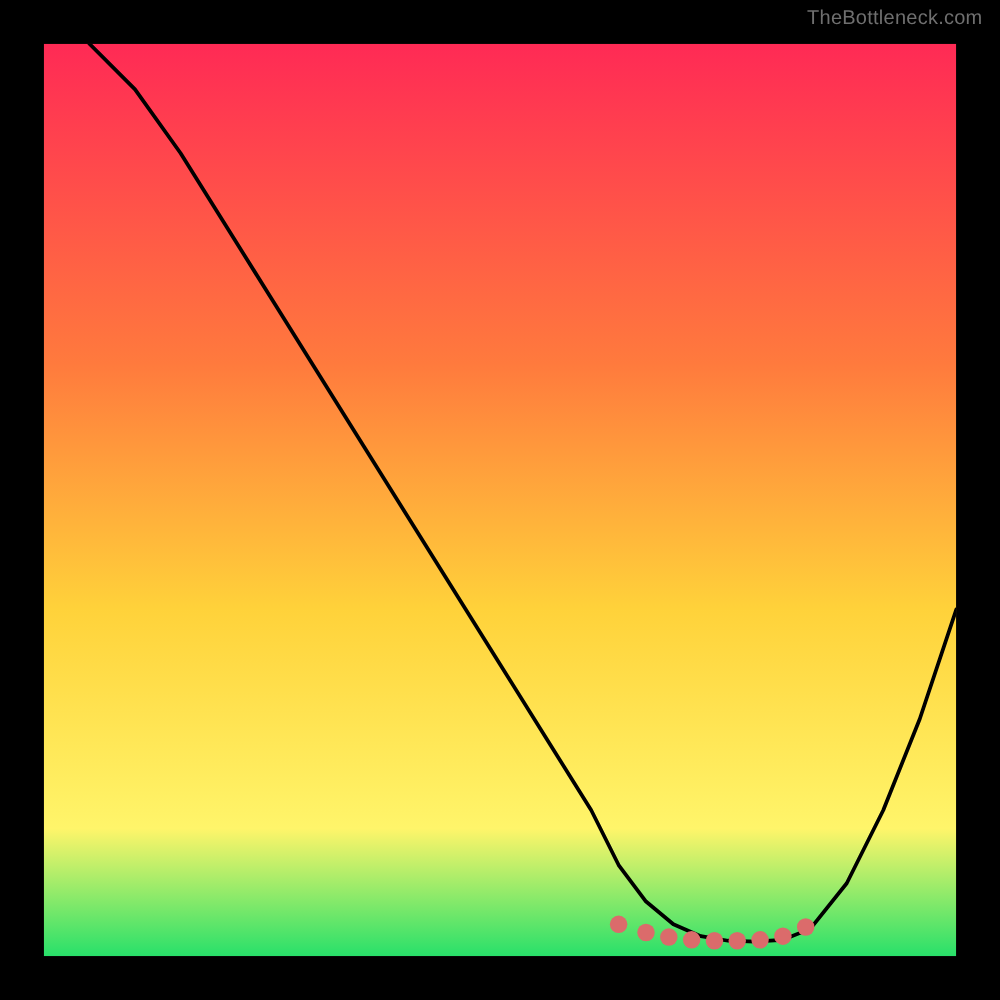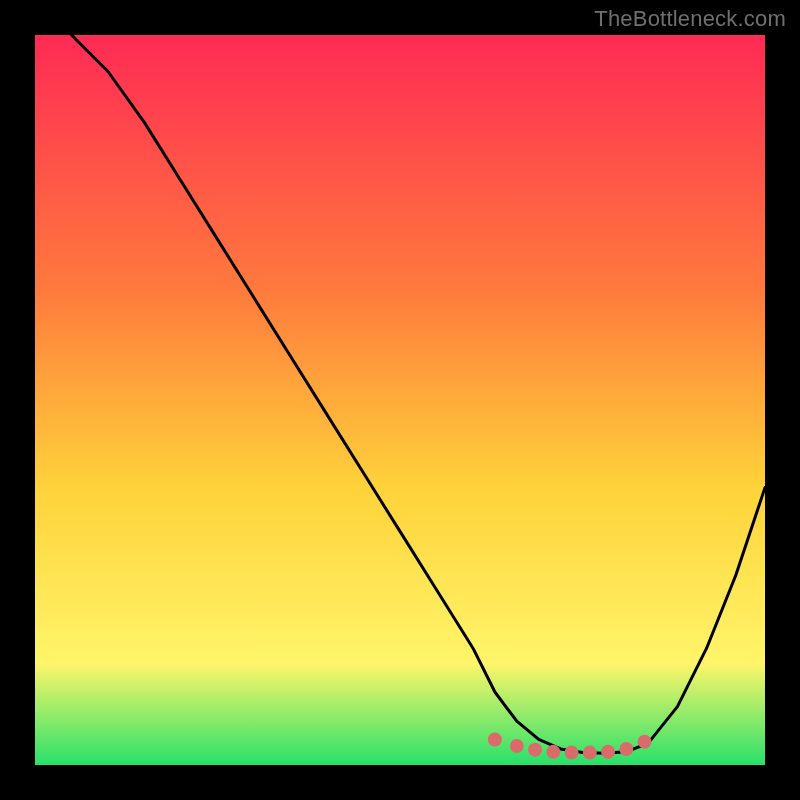--- a/index.html
+++ b/index.html
@@ -26,21 +26,21 @@
   }
   .gradient-bg {
     position: absolute;
     left: 0; top: 0; right: 0; bottom: 0;
   }
   .watermark {
     position: absolute;
     top: 6px;
     right: 14px;
     color: #6f6f6f;
-    font-size: 22px;
+    font-size: 16px;
     font-weight: 500;
     letter-spacing: 0.2px;
     user-select: none;
   }
   svg { display: block; }
 </style>
 </head>
 <body>
 
 <div class="stage">

